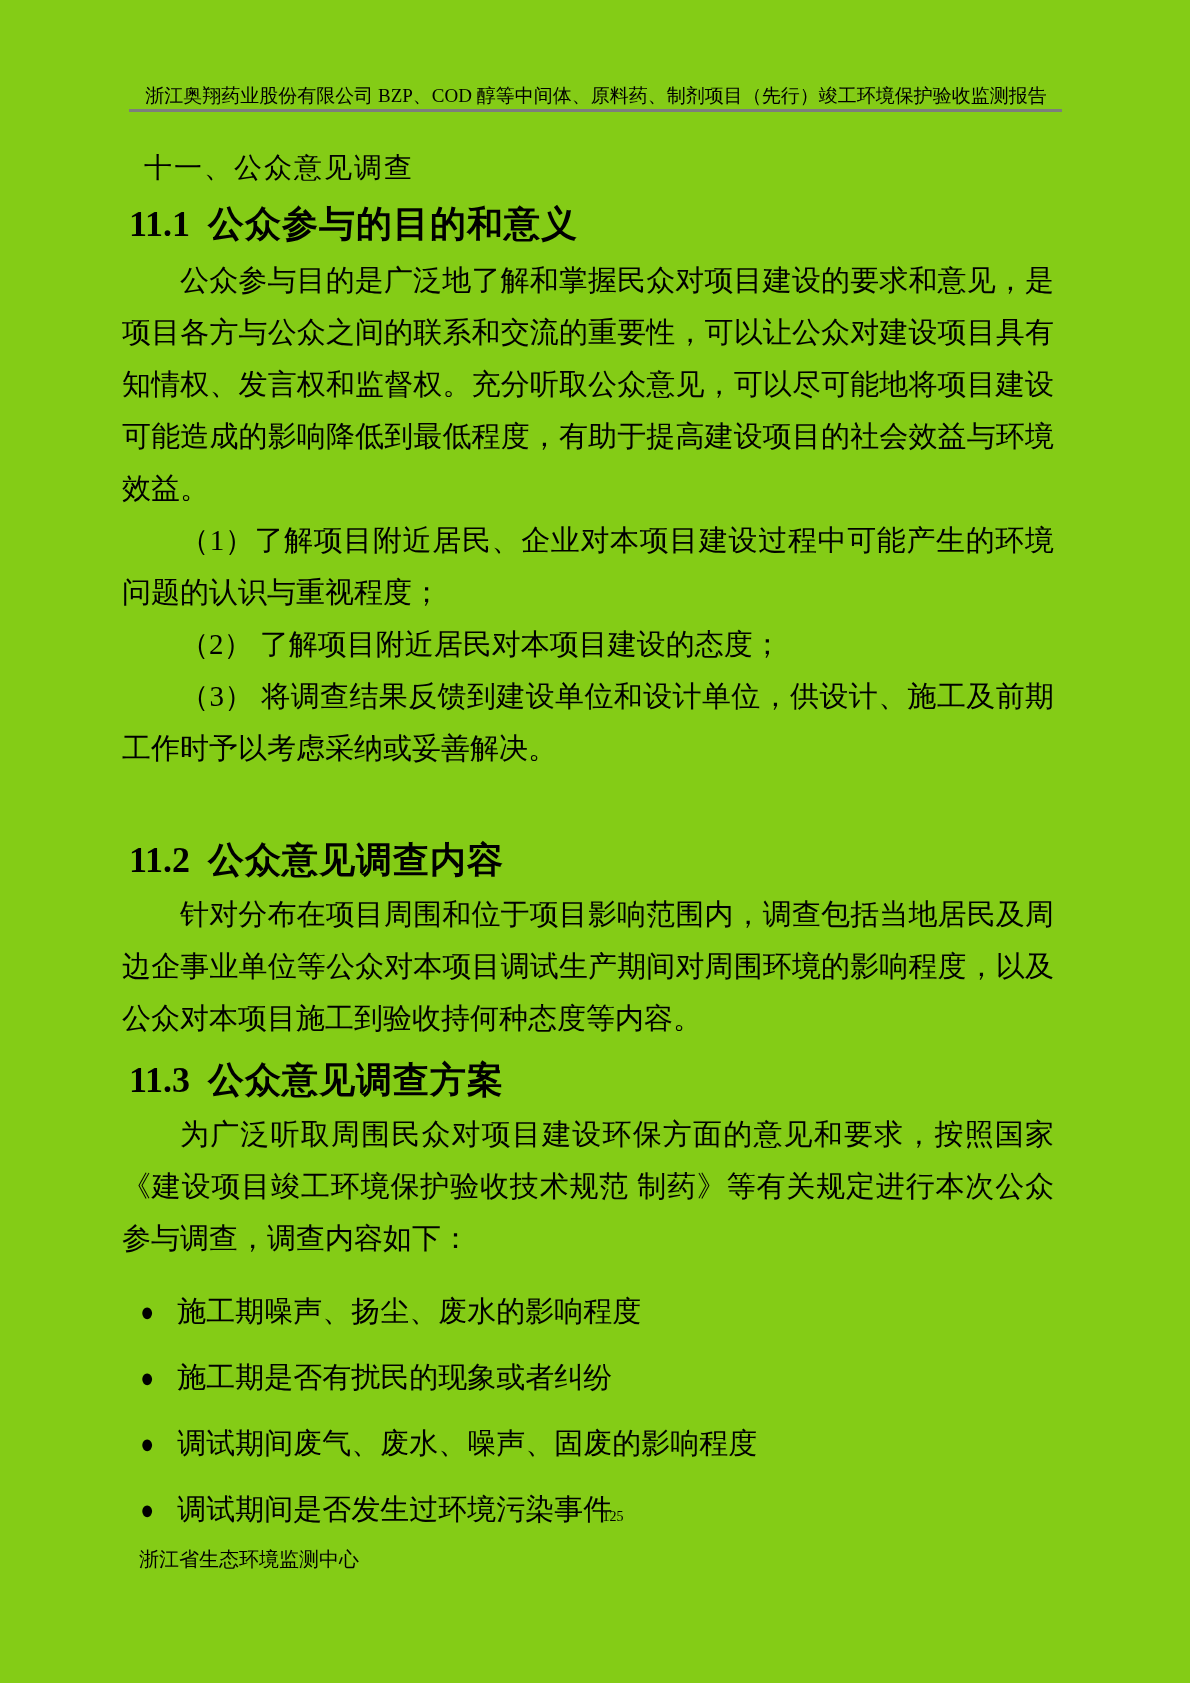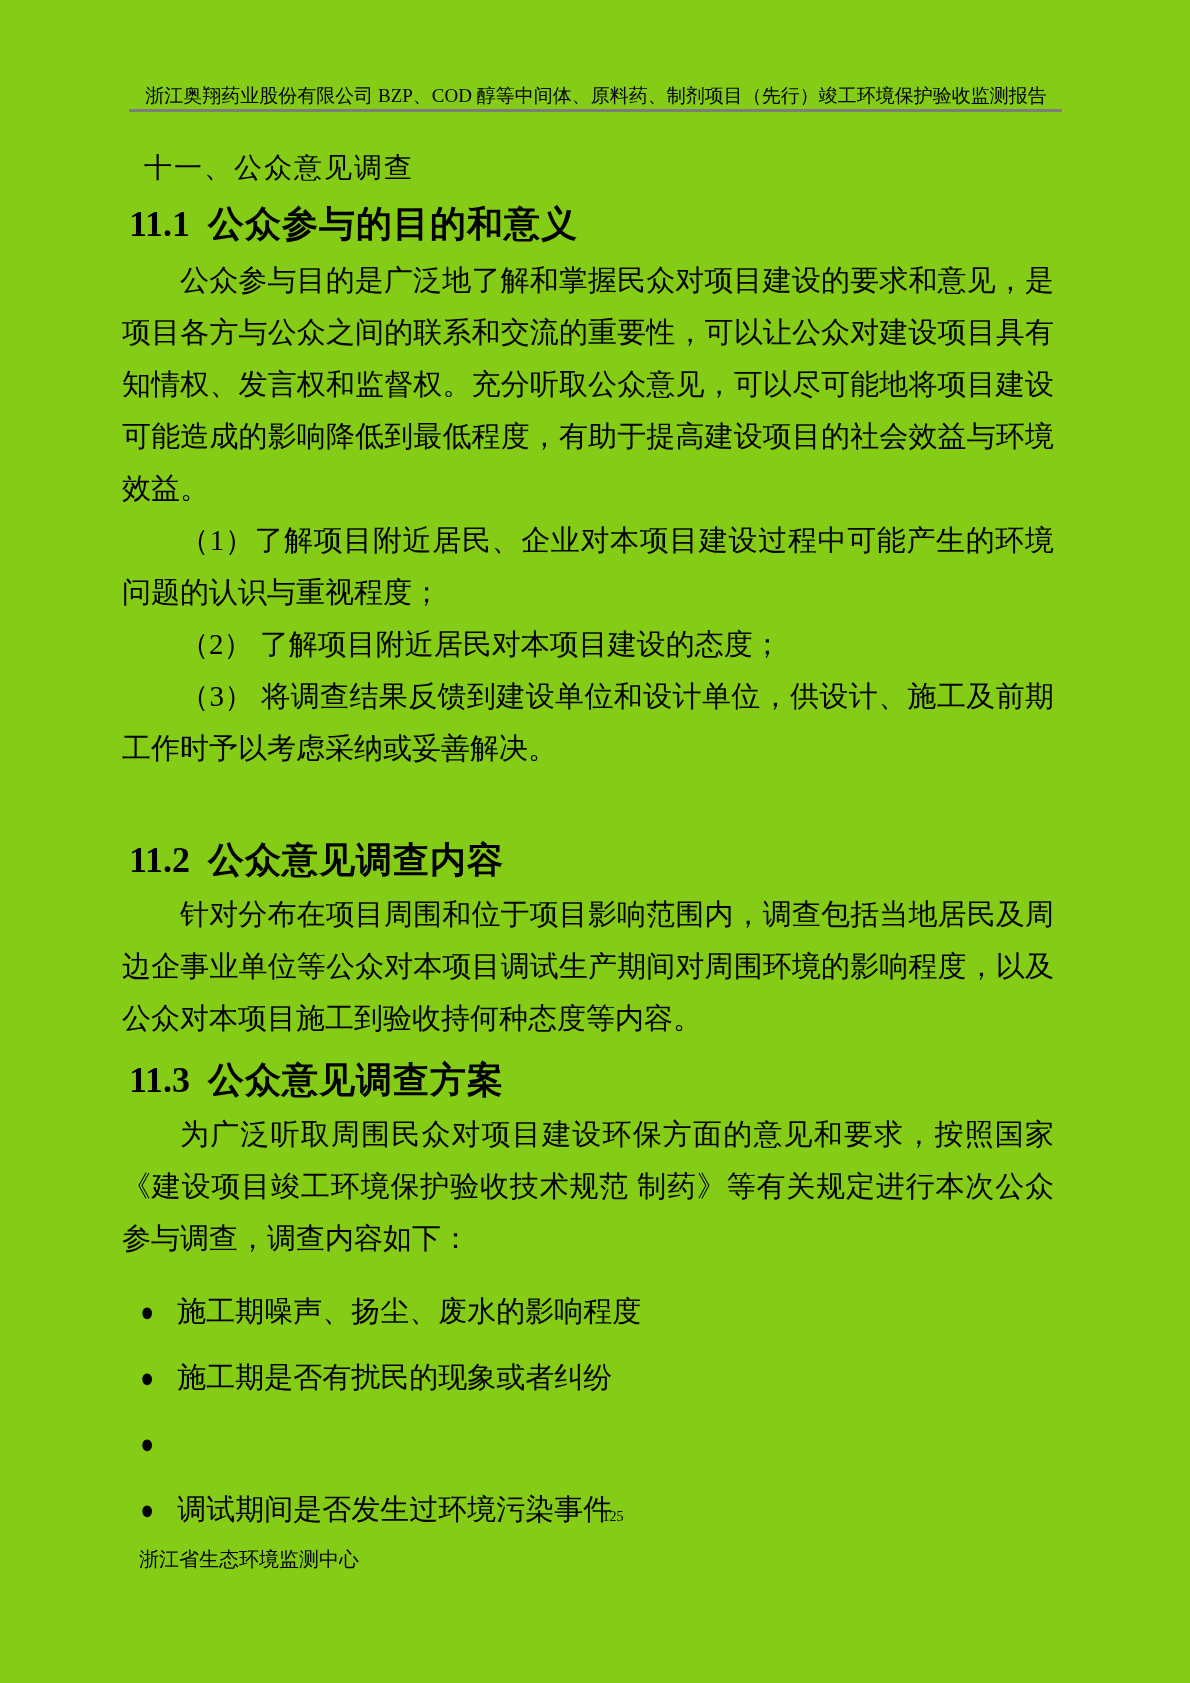--- a/index.html
+++ b/index.html
@@ -143,20 +143,21 @@
     <div class="bullet-item">
       <span class="bullet">●</span>
       <span>施工期噪声、扬尘、废水的影响程度</span>
     </div>
     <div class="bullet-item">
       <span class="bullet">●</span>
       <span>施工期是否有扰民的现象或者纠纷</span>
     </div>
     <div class="bullet-item">
       <span class="bullet">●</span>
+      <span>调试期间废气、废水、噪声、固废的影响程度</span>
     </div>
     <div class="bullet-item">
       <span class="bullet">●</span>
       <span>调试期间是否发生过环境污染事件</span>
     </div>
   </div>
 
   <div class="abs footer-org">浙江省生态环境监测中心</div>
   <div class="abs footer-page-num">125</div>
 

